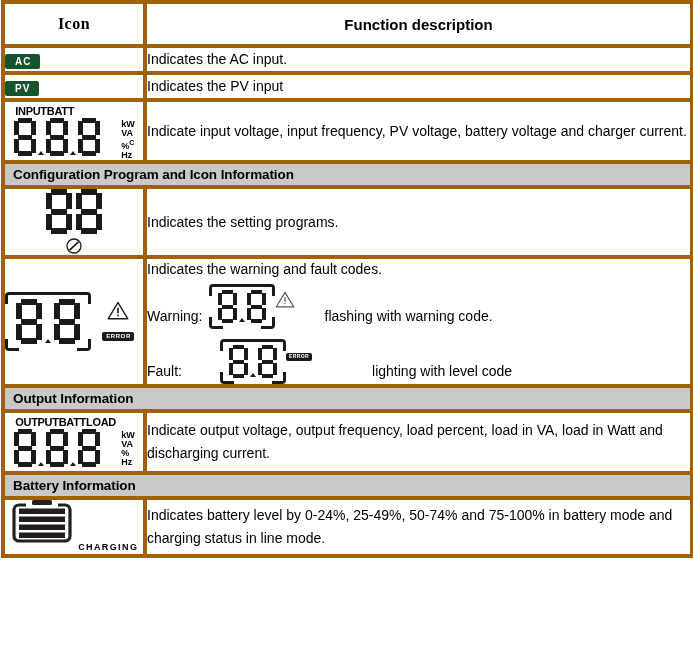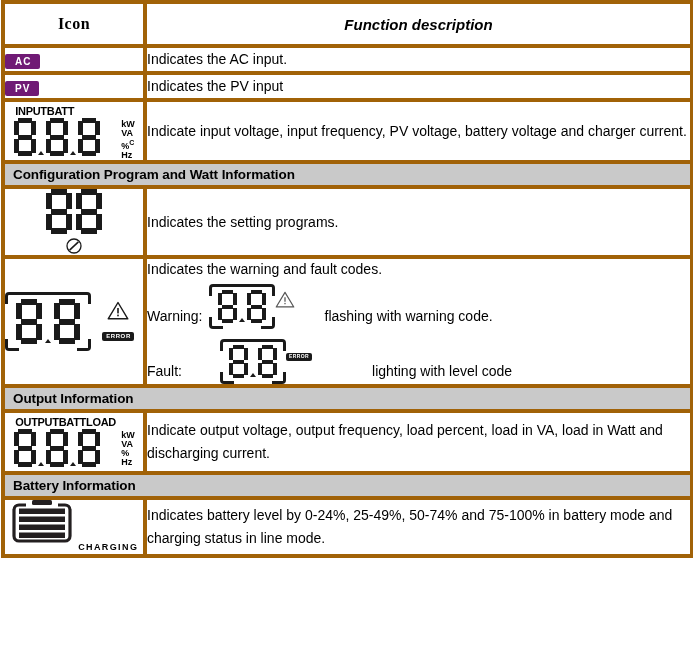--- a/index.html
+++ b/index.html
@@ -39,21 +39,20 @@
     font-size: 16px;
     height: 40px;
     letter-spacing: 0.5px;
   }
   .hdr-desc {
     text-align: center;
     font-family: "Liberation Sans", sans-serif;
     font-weight: bold;
     font-size: 15px;
     height: 40px;
-    font-style: italic;
   }
 
   
   .section-row td {
     background: #c9c9c9;
     height: 21px;
     padding: 0 0 0 8px;
     font-weight: bold;
     font-size: 13.5px;
     font-family: "Liberation Sans", sans-serif;
@@ -75,21 +74,21 @@
     padding: 4px 0;
   }
 
   
   .badge-wrap {
     padding-left: 10px;
     text-align: left;
   }
   .badge {
     display: inline-block;
-    background: #701a75;
+    background: #14532d;
     color: #ffffff;
     font-weight: bold;
     font-size: 10px;
     letter-spacing: 1px;
     padding: 2px 9px 2px 10px;
     border-radius: 2px;
     font-family: "Liberation Sans", sans-serif;
   }
 
   
@@ -329,21 +328,21 @@
               <div>%<sup>C</sup></div>
               <div>Hz</div>
             </span>
           </span>
         </span>
       </td>
       <td class="desc">Indicate input voltage, input frequency, PV voltage, battery voltage and charger current.</td>
     </tr>
 
     <tr class="section-row">
-      <td colspan="2">Configuration Program and Watt Information</td>
+      <td colspan="2">Configuration Program and Icon Information</td>
     </tr>
 
     <tr>
       <td class="iconcell">
         <span class="lcd">
           <span class="seg-row">
             <span class="digit d-med">
               <i class="sg-a"></i>
                 <i class="sg-b"></i>
                 <i class="sg-c"></i>

